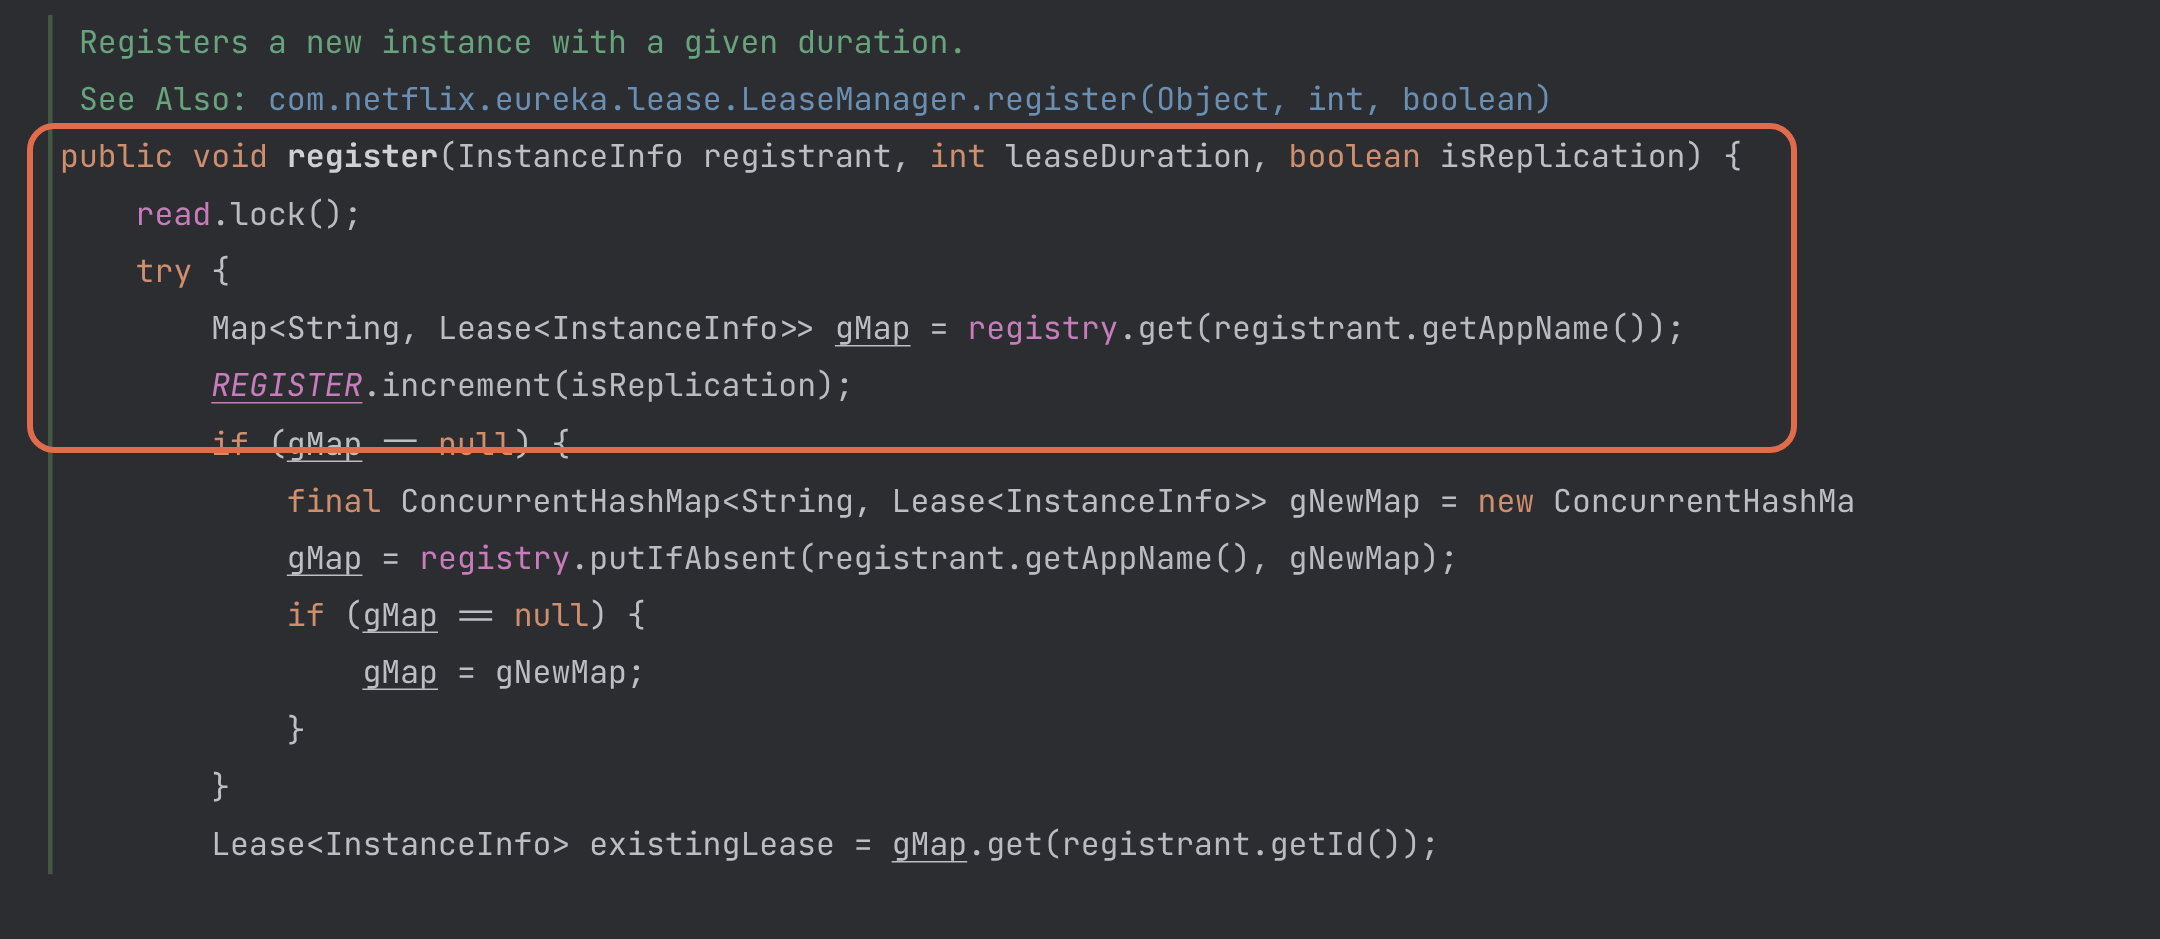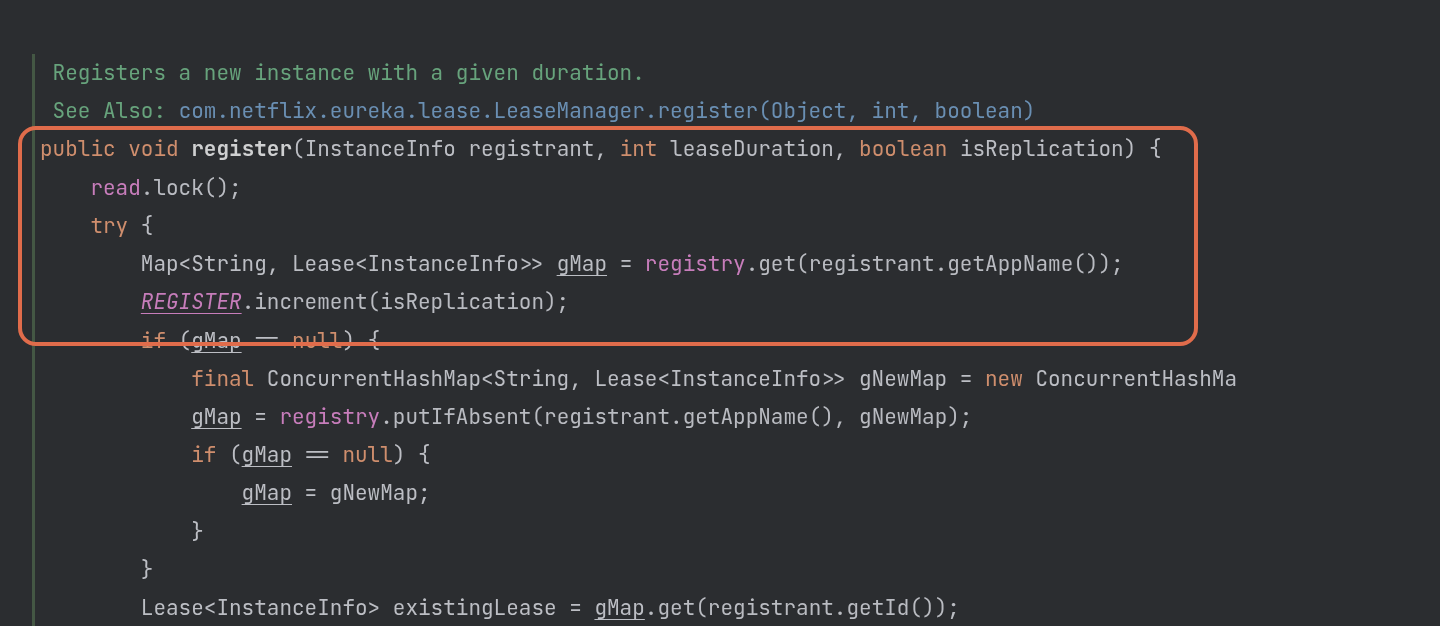--- a/index.html
+++ b/index.html
@@ -25,21 +25,20 @@
     color: var(--text);
     font-family: "JetBrains Mono", "Fira Code", Menlo, Consolas, monospace;
     font-size: 21px;
     line-height: 1.82;
     overflow-x: hidden;
   }
   .editor {
     position: relative;
     padding: 10px 0 0 0;
     width: 1204px;
-    margin-top: 44px;
   }
   .gutter-bar {
     position: absolute;
     left: 32px;
     top: 10px;
     bottom: 0;
     width: 3px;
     background: var(--gutter-bar);
     opacity: 0.55;
   }

